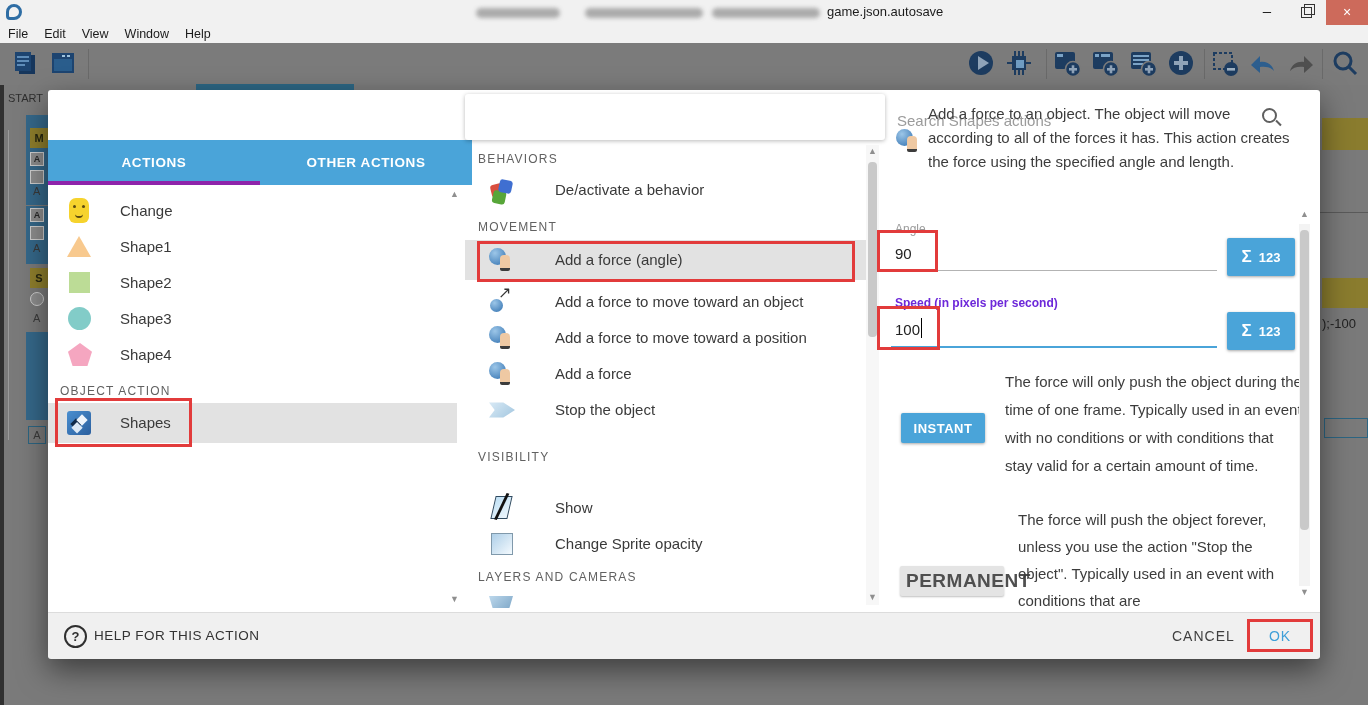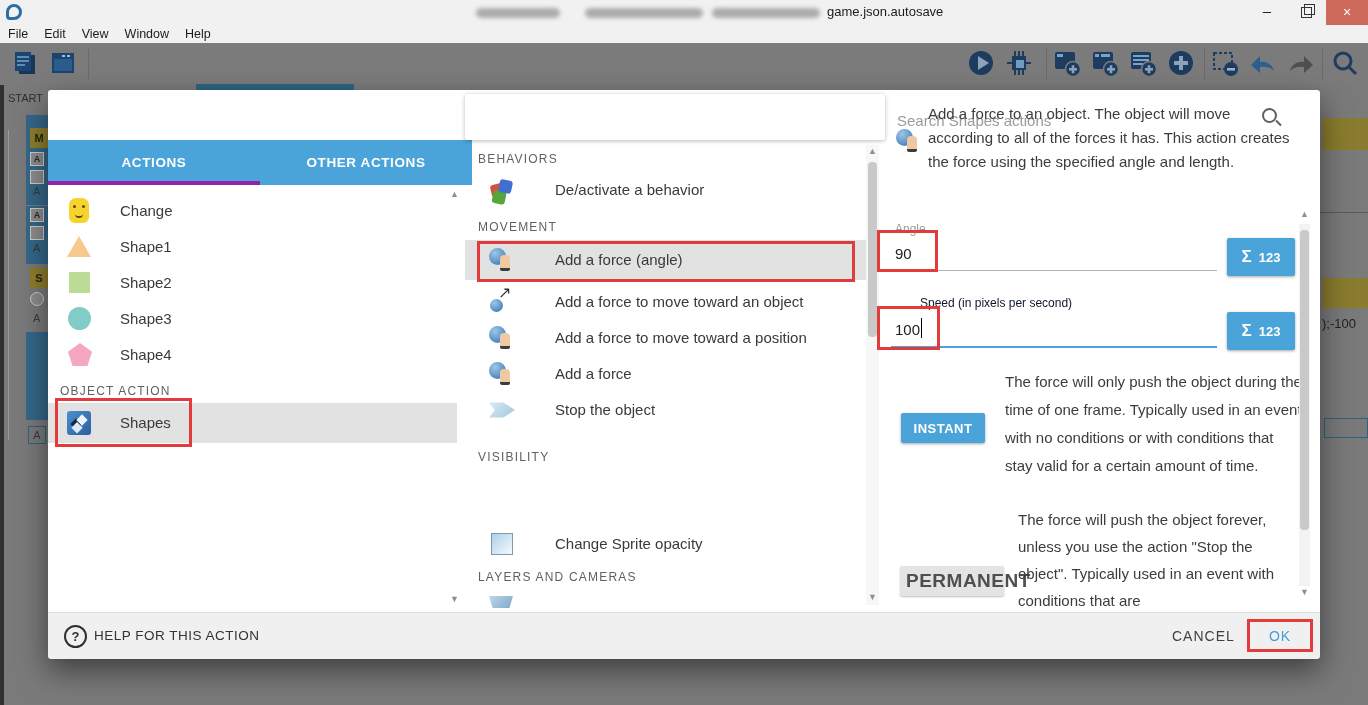--- a/index.html
+++ b/index.html
@@ -323,20 +323,24 @@
     <div class="abs" style="left:417px;top:268px;width:404px;height:32px;">
       <span class="abs ic-force" style="left:24px;top:3px;"></span>
       <span class="abs row-label" style="left:90px;line-height:32px;">Add a force</span>
     </div>
     <div class="abs" style="left:417px;top:304px;width:404px;height:32px;">
       <span class="abs ic-stop" style="left:24px;top:6px;"></span>
       <span class="abs row-label" style="left:90px;line-height:32px;">Stop the object</span>
     </div>
 
     <div class="abs sect-head" style="left:430px;top:360px;">VISIBILITY</div>
+    <div class="abs" style="left:417px;top:402px;width:404px;height:32px;">
+      <span class="abs ic-hide" style="left:28px;top:4px;"></span>
+      <span class="abs row-label" style="left:90px;line-height:32px;">Show</span>
+    </div>
     <div class="abs" style="left:417px;top:438px;width:404px;height:32px;">
       <span class="abs ic-opacity" style="left:26px;top:5px;"></span>
       <span class="abs row-label" style="left:90px;line-height:32px;">Change Sprite opacity</span>
     </div>
 
     <div class="abs sect-head" style="left:430px;top:480px;">LAYERS AND CAMERAS</div>
     <span class="abs ic-sliver" style="left:441px;top:506px;"></span>
 
     <div class="abs" style="left:818px;top:55px;width:13px;height:460px;background:#f7f7f7;">
       <div class="abs scroll-arrow" style="left:2px;top:2px;">▲</div>
@@ -349,21 +353,21 @@
 
     <div class="abs param-label" style="left:847px;top:132px;color:#9b9b9b;">Angle</div>
     <input class="pfield" style="left: 845px; top: 150px; width: 150px; height: 24px;" value="90">
     <div class="abs" style="left:843px;top:180px;width:326px;height:1px;background:#b3b3b3;"></div>
     <div class="abs redbox" style="left:829px;top:140px;width:61px;height:42px;"></div>
     <div class="abs sigma-btn" style="left:1179px;top:148px;">
       <span class="sigma-g">Σ</span>
       <span class="num-g">123</span>
     </div>
 
-    <div class="abs param-label" style="left:872px;top:206px;color:#0f172a;">Speed (in pixels per second)</div>
+    <div class="abs param-label" style="left:847px;top:206px;color:#6d28d9;font-weight:bold;">Speed (in pixels per second)</div>
     <input class="pfield" style="left: 845px; top: 226px; width: 150px; height: 24px;" value="100">
     <div class="abs caret" style="left:873px;top:228px;"></div>
     <div class="abs" style="left:843px;top:256px;width:326px;height:2px;background:#4aa4d9;"></div>
     <div class="abs redbox" style="left:829px;top:216px;width:63px;height:44px;"></div>
     <div class="abs sigma-btn" style="left:1179px;top:222px;">
       <span class="sigma-g">Σ</span>
       <span class="num-g">123</span>
     </div>
 
     <button class="abs btn-blue" style="left:853px;top:323px;width:84px;height:30px;">INSTANT</button>

